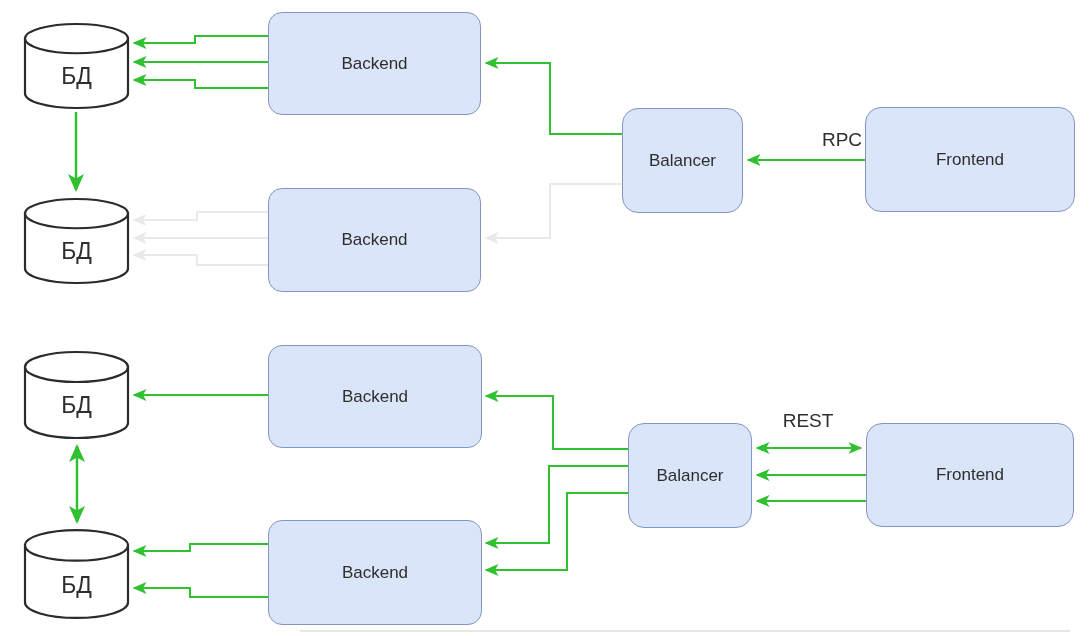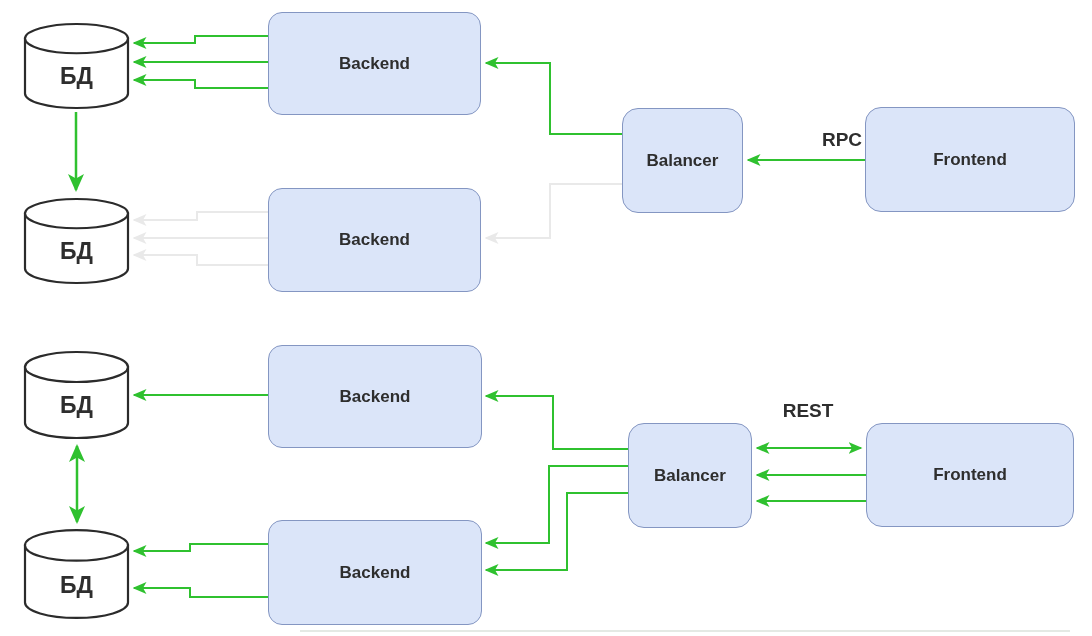--- a/index.html
+++ b/index.html
@@ -9,21 +9,20 @@
     height: 636px;
     background: var(--canvas-bg, #ffffff);
     font-family: "Liberation Sans", sans-serif;
     overflow: hidden;
   }
   .canvas {
     position: relative;
     width: 1092px;
     height: 549px;
     background: var(--canvas-bg, #ffffff);
-    font-weight: bold;
   }
   svg.edges {
     position: absolute;
     left: 0; top: 0;
     width: 1092px;
     height: 636px;
   }
   .edge {
     fill: none;
     stroke-width: 2;
@@ -180,15 +179,15 @@
   </div>
 
   <div class="node" style="left:628px; top:423px; width:124px; height:105px; border-radius:16px;">
     <span>Balancer</span>
   </div>
 
   <div class="node" style="left:866px; top:423px; width:208px; height:104px; border-radius:16px;">
     <span>Frontend</span>
   </div>
 
-  <div class="proto" style="left:768px; top:400px; width:80px;">REST</div>
+  <div class="proto" style="left:768px; top:410px; width:80px;">REST</div>
 
 </div>
 
 </body></html>

